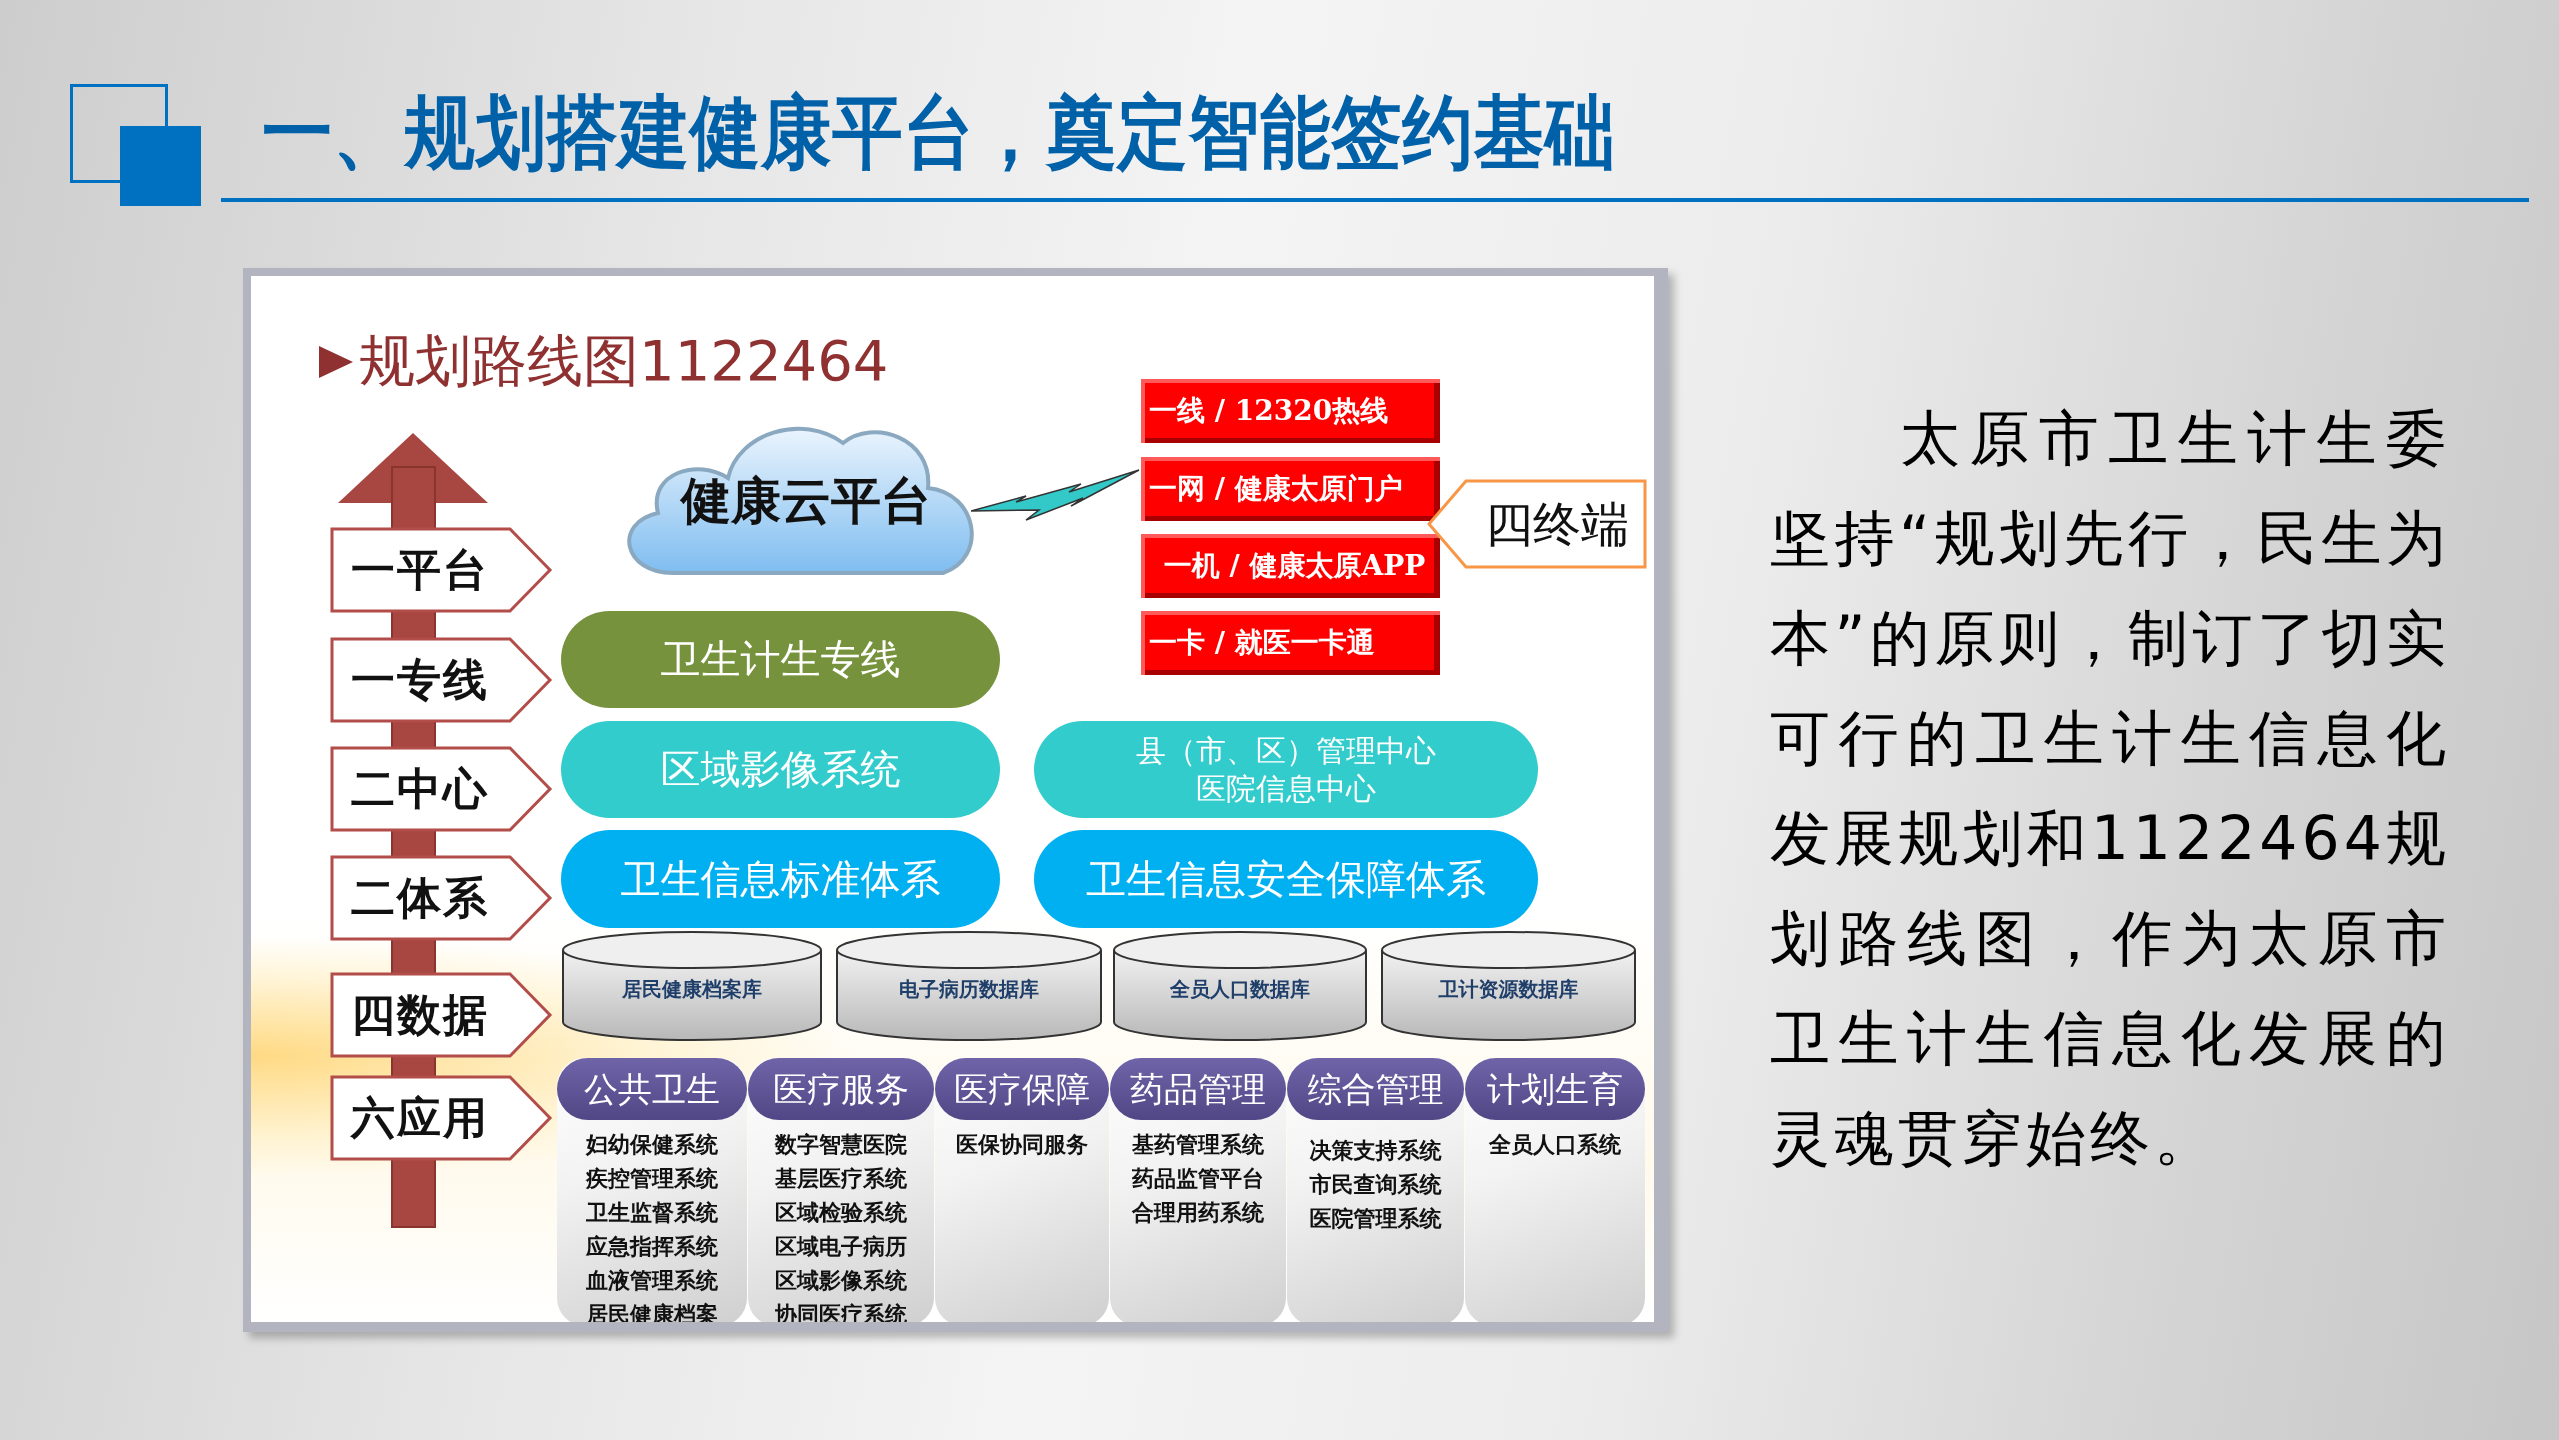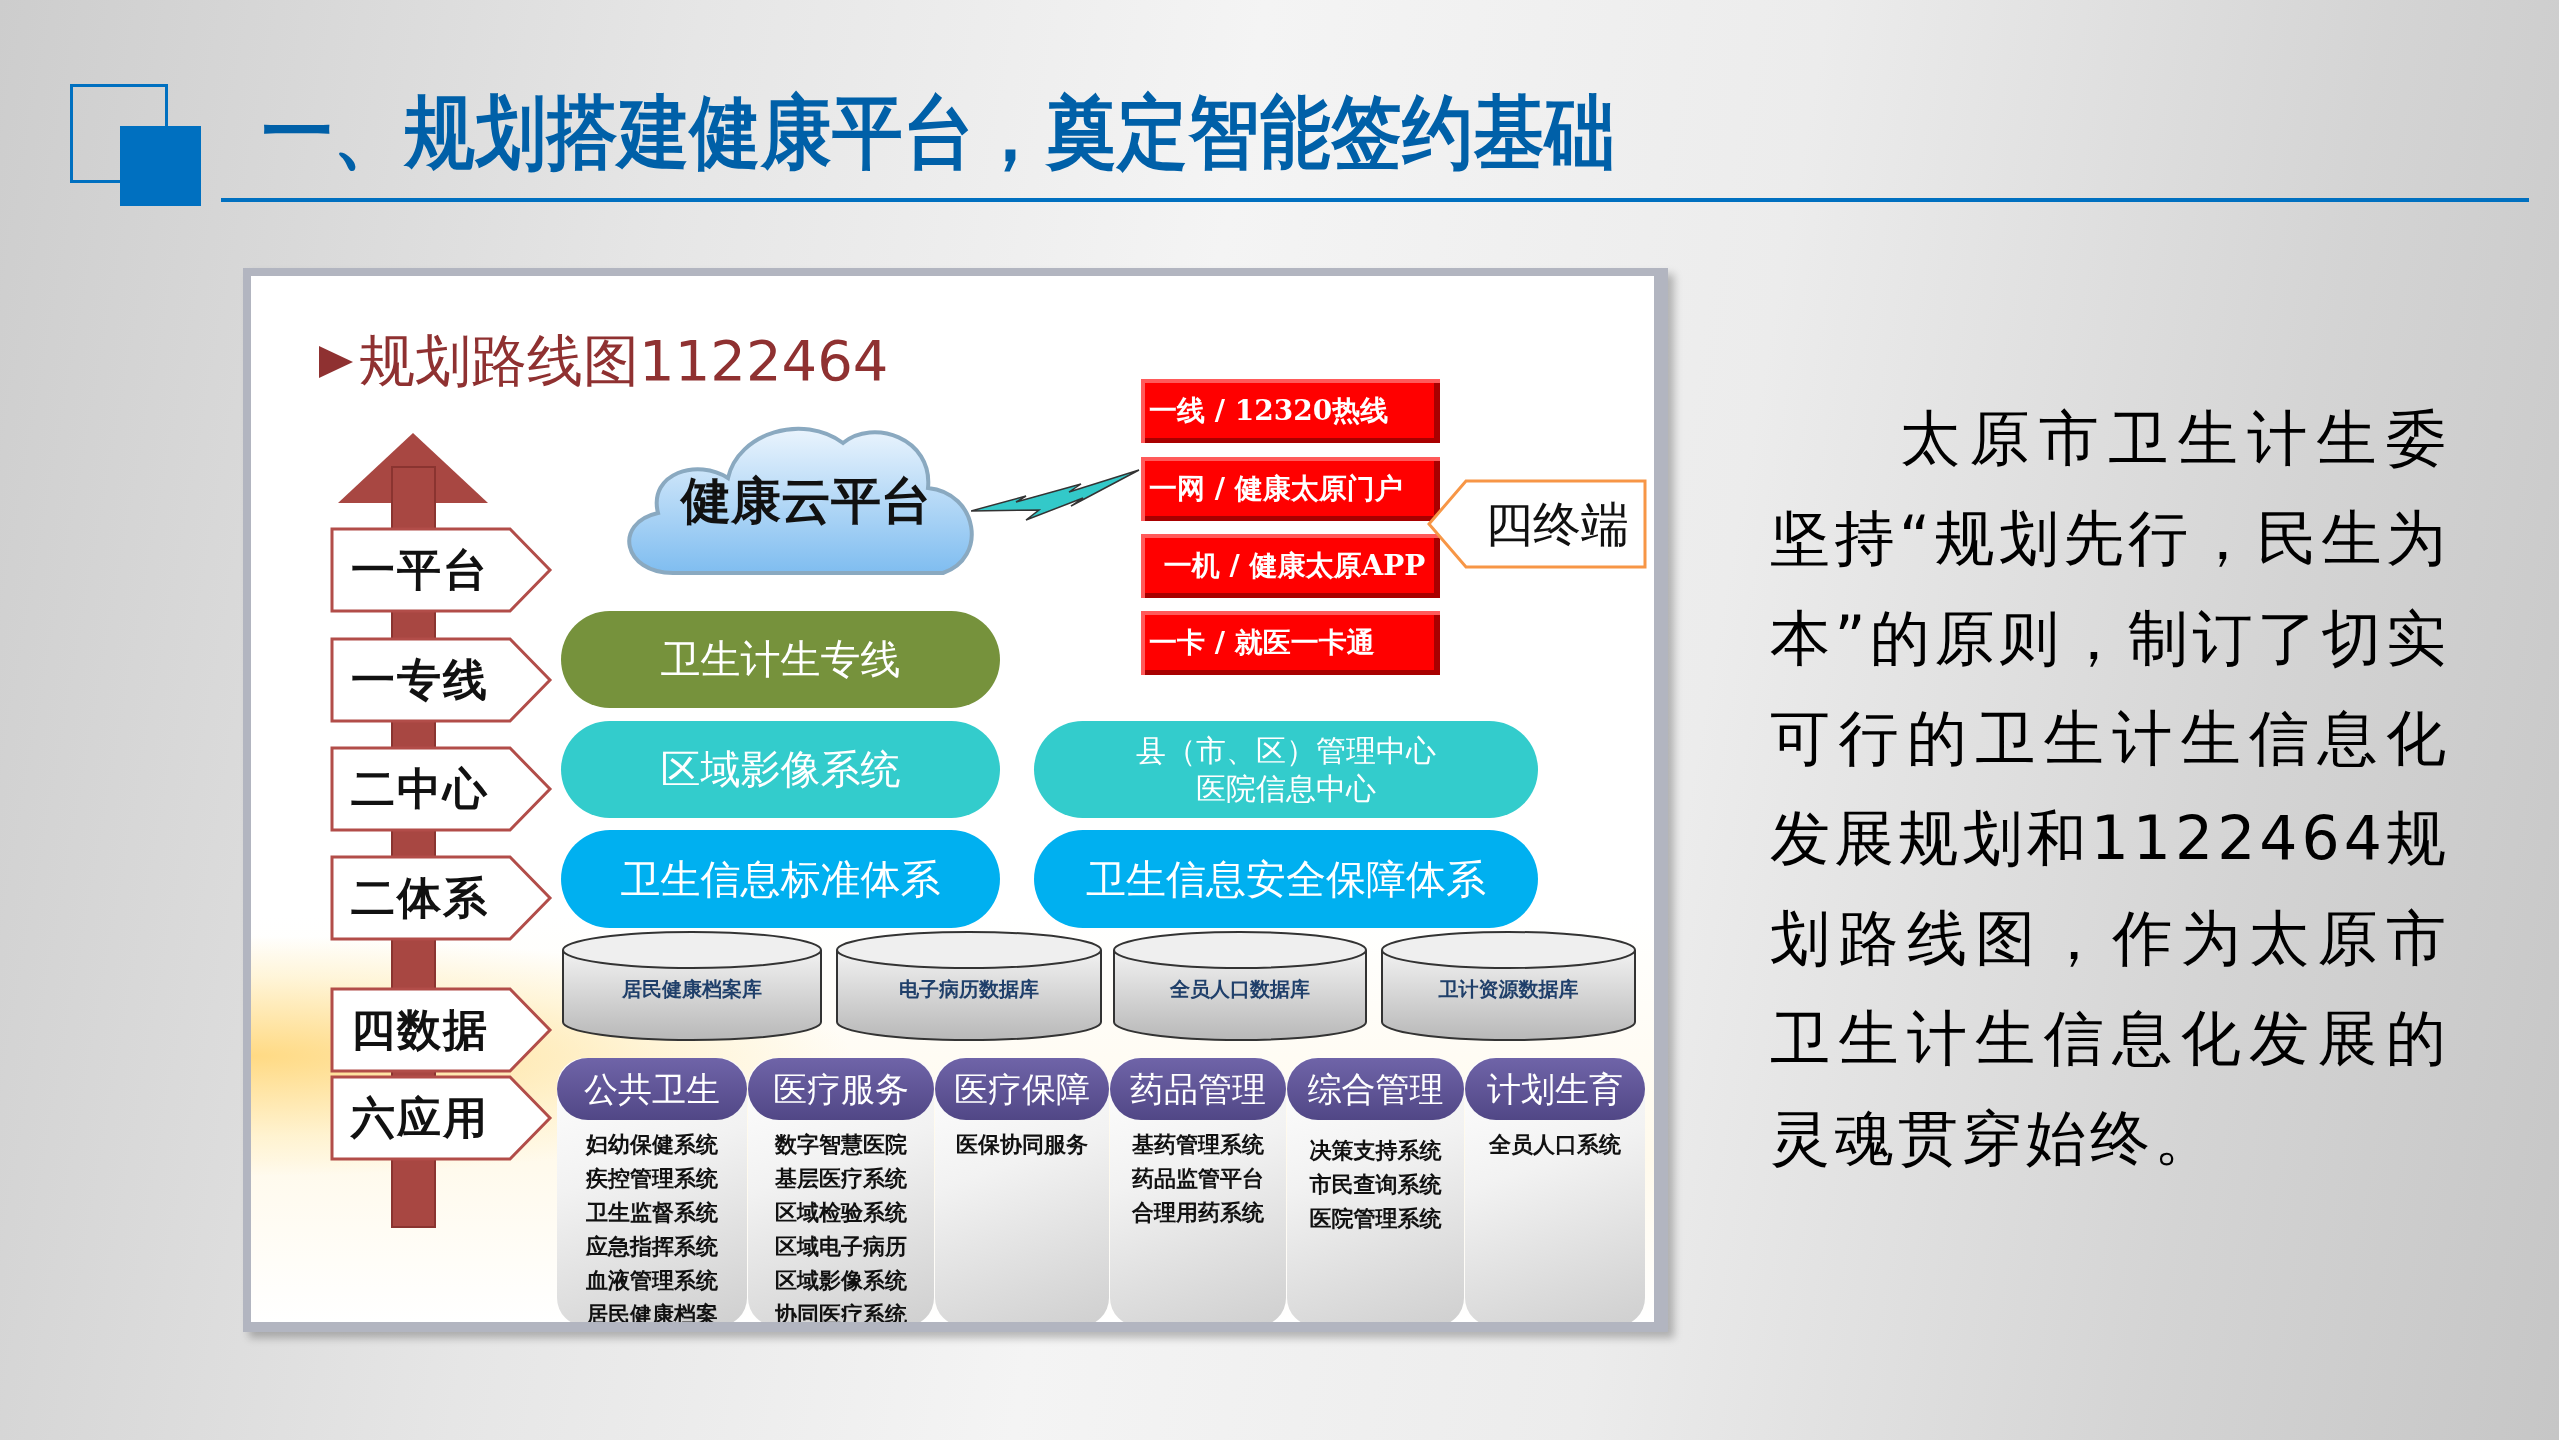--- a/index.html
+++ b/index.html
@@ -100,21 +100,21 @@
           <polygon points="2,2 180,2 220,43 180,84 2,84" fill="#fff" stroke="#b24d49" stroke-width="3"></polygon>
         </svg>
       <span>二中心</span>
     </div>
     <div class="tag" style="top:579px;padding-left:16px;">
       <svg width="224" height="86">
           <polygon points="2,2 180,2 220,43 180,84 2,84" fill="#fff" stroke="#b24d49" stroke-width="3"></polygon>
         </svg>
       <span>二体系</span>
     </div>
-    <div class="tag" style="top:711px;padding-left:18px;">
+    <div class="tag" style="top:696px;padding-left:18px;">
       <svg width="224" height="86">
           <polygon points="2,2 180,2 220,43 180,84 2,84" fill="#fff" stroke="#b24d49" stroke-width="3"></polygon>
         </svg>
       <span>四数据</span>
     </div>
     <div class="tag" style="top:799px;">
       <svg width="224" height="86">
           <polygon points="2,2 180,2 220,43 180,84 2,84" fill="#fff" stroke="#b24d49" stroke-width="3"></polygon>
         </svg>
       <span>六应用</span>

